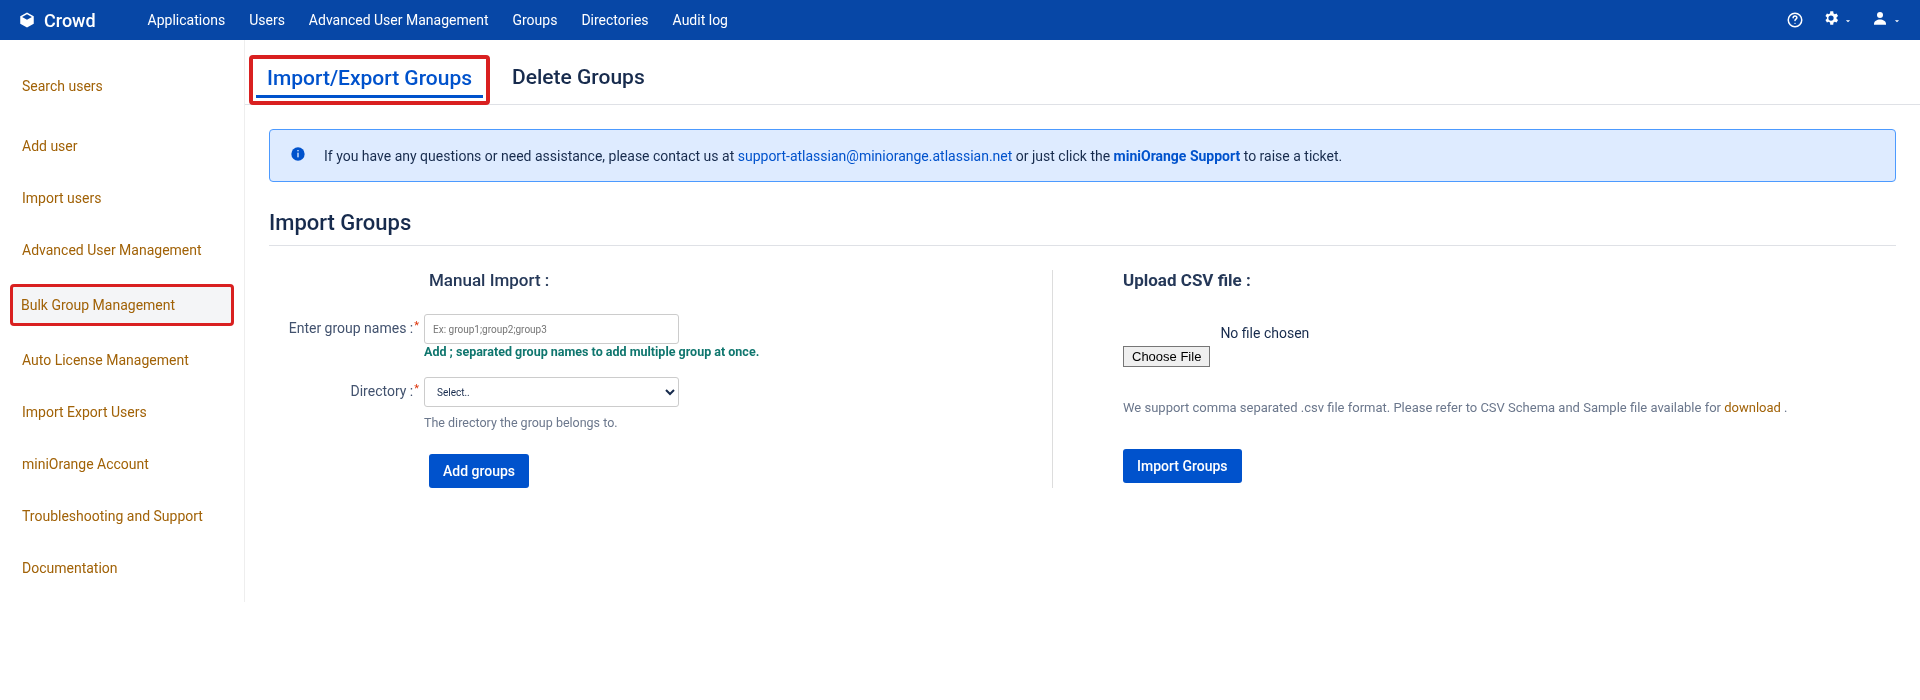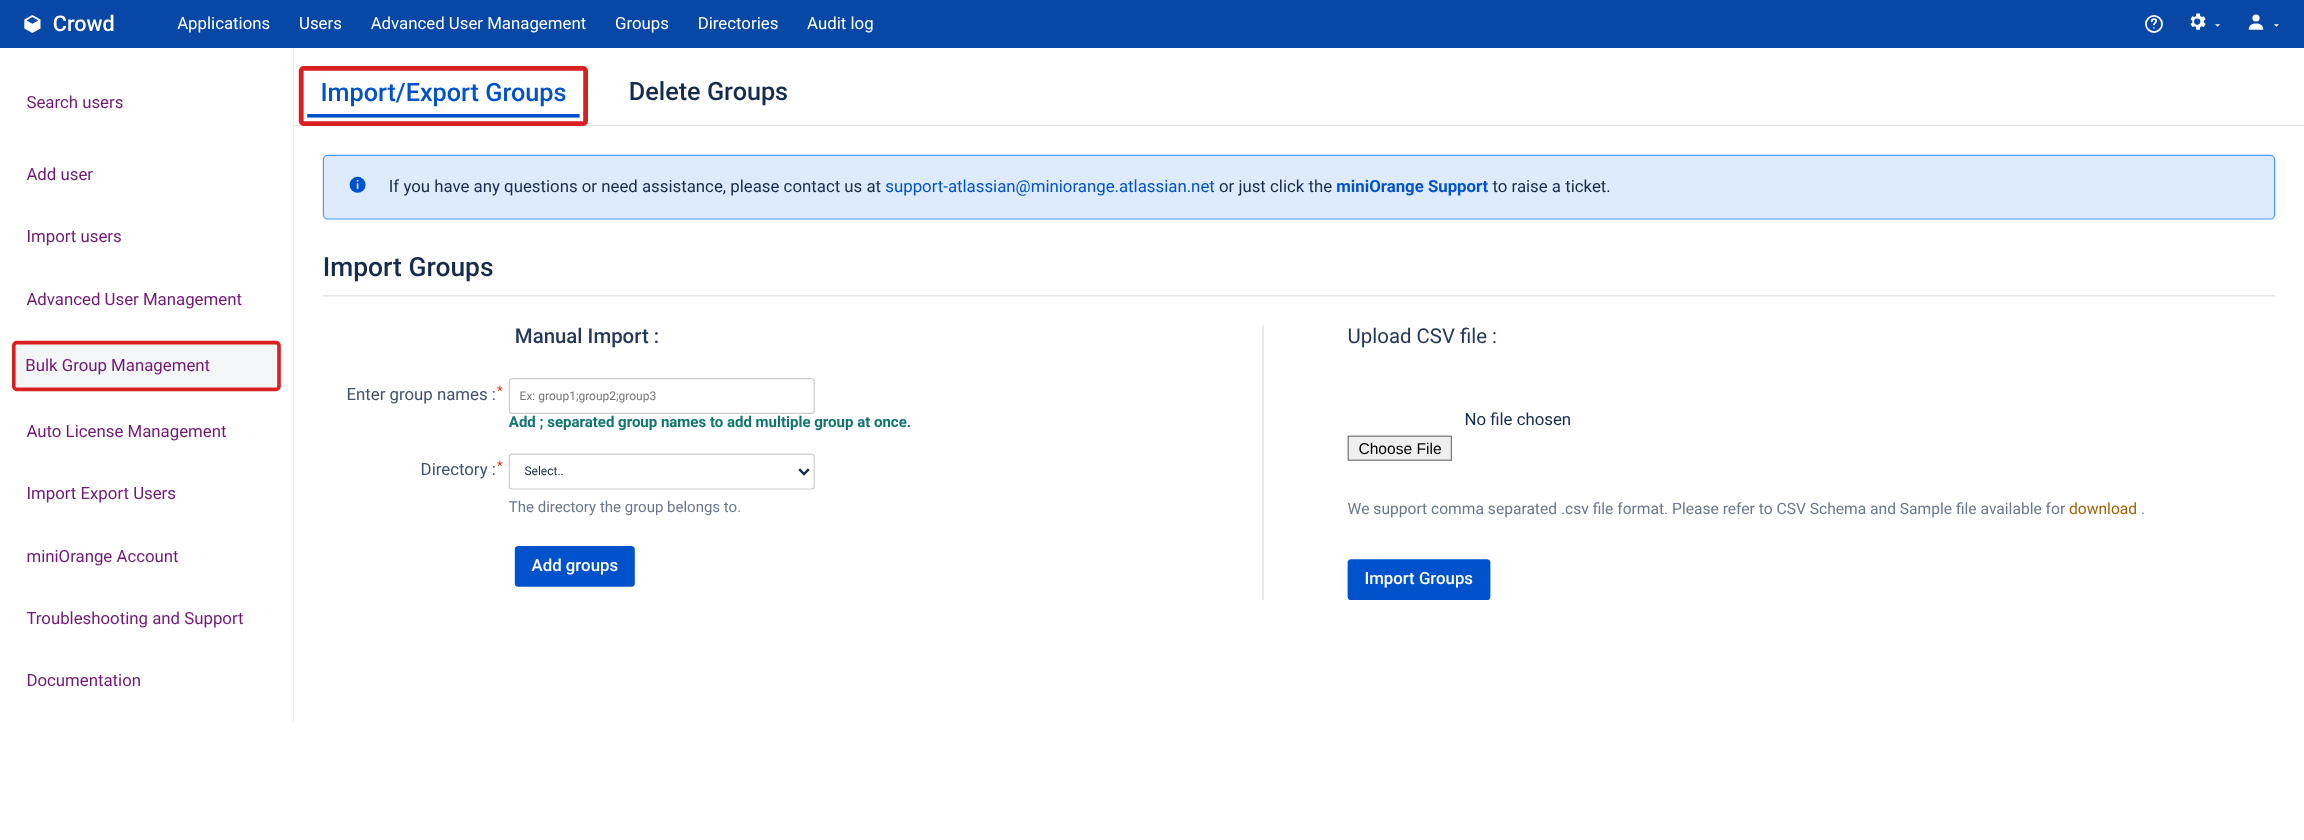--- a/index.html
+++ b/index.html
@@ -7,39 +7,39 @@
 .topbar { background: #0747A6; height: 40px; display: flex; align-items: center; padding: 0 18px; color: #fff; }
 .topbar-left { display: flex; align-items: center; gap: 42px; flex: 1; }
 .brand { display: flex; align-items: center; gap: 8px; font-size: 18px; font-weight: 500; }
 .brand-icon svg { display: block; }
 .topbar-nav { display: flex; gap: 24px; font-size: 14px; margin-left: 10px; }
 .topbar-nav span { cursor: pointer; }
 .topbar-right { display: flex; align-items: center; gap: 18px; }
 .topbar-right .iconbox { display: flex; align-items: center; gap: 3px; cursor: pointer; }
 .content { display: flex; }
 .sidebar { width: 245px; padding: 28px 0 0 0; border-right: 1px solid #eee; min-height: 560px; }
-.side-item { padding: 10px 22px; font-size: 14px; color: #701a75; cursor: pointer; margin-bottom: 16px; }
+.side-item { padding: 10px 22px; font-size: 14px; color: #a16207; cursor: pointer; margin-bottom: 16px; }
 .side-item.selected { background: #f4f5f7; border: 3px solid #d92020; border-radius: 4px; margin: 0 10px 16px 10px; padding-left: 8px; font-weight: 400; }
 .side-item.first { font-size: 14px; margin-bottom: 24px; }
 .main { flex: 1; padding: 14px 0 0 0; }
-.tabs { display: flex; align-items: center; padding: 0 0 0 4px; border-bottom: 1px solid #dfe1e6; gap: 16px; }
+.tabs { display: flex; align-items: center; padding: 0 0 0 4px; border-bottom: 1px solid #dfe1e6; gap: 4px; }
 .tab { font-size: 21px; font-weight: 500; color: #172B4D; padding: 11px 18px 15px 18px; cursor: pointer; }
 .tab.active-wrap { border: 4px solid #d92020; border-radius: 4px; margin-bottom: -2px; padding: 7px 14px 11px 14px; position: relative; }
 .tab.active-wrap::after { content: ""; display: block; position: absolute; left: 3px; right: 3px; bottom: 3px; height: 3px; background: #0052CC; }
 .active-text { color: #0052CC; }
 .info-banner { margin: 24px 24px 0 24px; background: #DEEBFF; border: 1px solid #4C9AFF; border-radius: 4px; padding: 16px 20px; display: flex; align-items: center; gap: 18px; font-size: 14px; color: #172B4D; }
 .info-icon { color: #0052CC; flex-shrink: 0; }
 .info-text a, .info-text .linklike { color: #0052CC; text-decoration: none; }
 .info-text .bold { font-weight: 700; color: #0052CC; }
 .section-heading { font-size: 22px; font-weight: 500; color: #172B4D; margin: 28px 24px 8px 24px; padding-bottom: 10px; border-bottom: 1px solid #dfe1e6; }
 .twocol { display: flex; margin: 24px 24px 0 24px; gap: 0; }
 .col { flex: 1; padding: 0 60px 0 10px; }
 .col + .col { border-left: 1px solid #ddd; padding-left: 70px; }
 .col-title { font-size: 17px; font-weight: 500; margin-bottom: 24px; margin-left: 150px; color: #253858; }
-.col2-title { font-size: 17px; font-weight: 400; margin-bottom: 24px; color: #253858; }
+.col2-title { font-size: 17px; font-weight: 700; margin-bottom: 8px; color: #253858; }
 .form-row { display: flex; align-items: flex-start; margin-bottom: 18px; }
 .form-label { width: 145px; text-align: right; padding-right: 6px; padding-top: 6px; font-size: 14px; color: #42526E; position: relative; }
 .form-label .req { color: #DE350B; font-size: 11px; position: relative; top: -4px; left: 1px; }
 .form-control input, .form-control select { width: 255px; height: 30px; border: 1px solid #ccc; border-radius: 3px; padding: 0 8px; font-size: 10px; background: #fff; color: #777; }
 .form-control select { appearance: menulist; color: #172B4D; }
 .hint { font-size: 12.5px; color: #0f766e; margin-top: 0; font-weight: 700; }
 .hint2 { font-size: 12.5px; color: #6B778C; margin-top: 8px; font-weight: 400; }
 .btn-primary { background: #0052CC; color: #fff; border: none; border-radius: 3px; padding: 9px 14px; font-size: 14px; font-weight: 500; cursor: pointer; }
 .btn-row { margin-left: 150px; margin-top: 24px; }
 .file-row { display: flex; align-items: center; gap: 10px; margin-bottom: 28px; }

